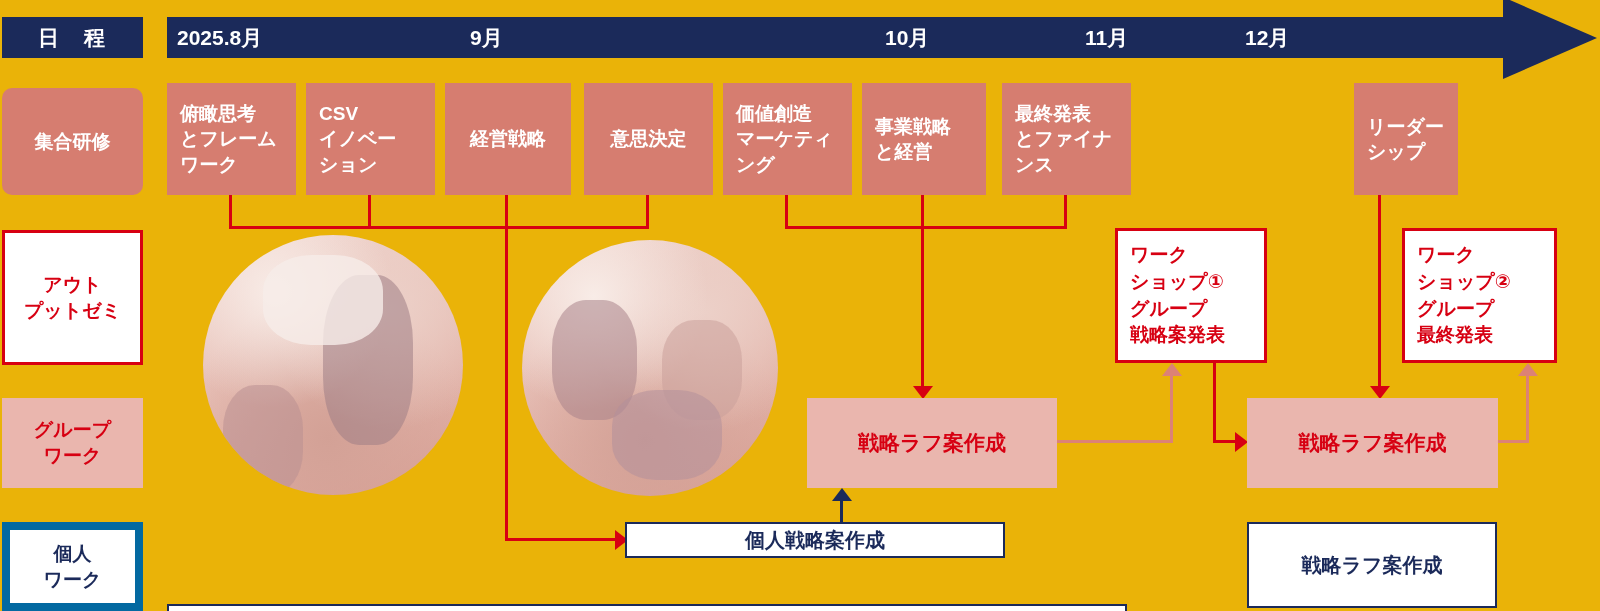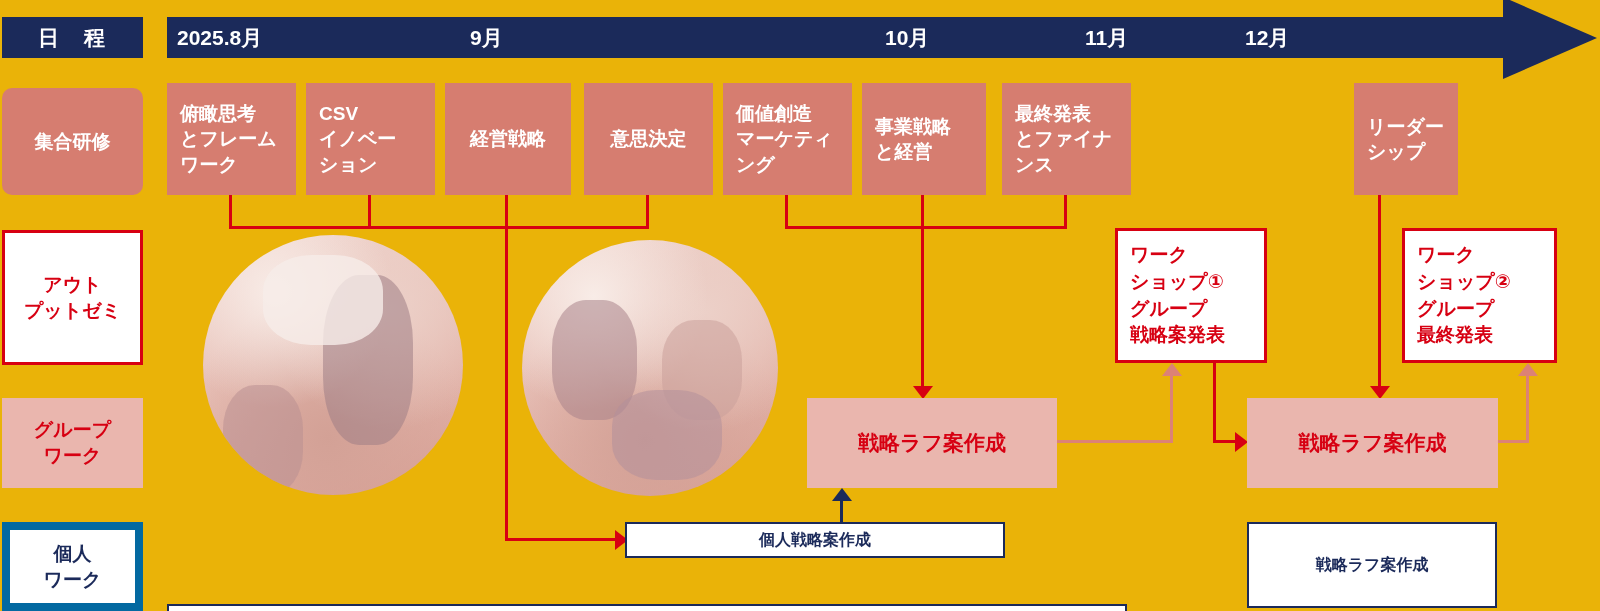--- a/index.html
+++ b/index.html
@@ -38,21 +38,21 @@
   #course-4{left:723px;width:129px;} #course-5{left:862px;width:124px;}
   #course-6{left:1002px;width:129px;} #course-7{left:1354px;width:104px;}
   
   .workshop{top:228px;height:135px;background:#fff;border:3px solid #d70012;
     font-size:19px;line-height:1.42;padding-left:12px;}
   #workshop-1{left:1115px;width:152px;} #workshop-2{left:1402px;width:155px;}
   
   .gwbox{top:398px;height:90px;font-size:21px;}
   #gw-rough{left:807px;width:250px;} #gw-final{left:1247px;width:251px;}
   
-  .iwbox{background:#fff;border:2.5px solid #1b2a5a;font-size:16px;}
+  .iwbox{background:#fff;border:2.5px solid #1b2a5a;font-size:20px;}
   #iw-personal{left:625px;top:522px;width:380px;height:36px;}
   #iw-pretask{left:167px;top:604px;width:960px;height:36px;border-width:2px;}
   #iw-rough{left:1247px;top:522px;width:250px;height:86px;}
   
   .photo{border-radius:50%;overflow:hidden;
     background:
       radial-gradient(circle at 28% 22%,#f8ece7 0%,rgba(248,236,231,0) 42%),
       radial-gradient(circle at 72% 28%,#ecd0c8 0%,rgba(236,208,200,0) 46%),
       radial-gradient(circle at 48% 78%,#d3a196 0%,rgba(211,161,150,0) 58%),
       linear-gradient(160deg,#f1d8d1 0%,#e3b6ac 58%,#d79e93 100%);}

